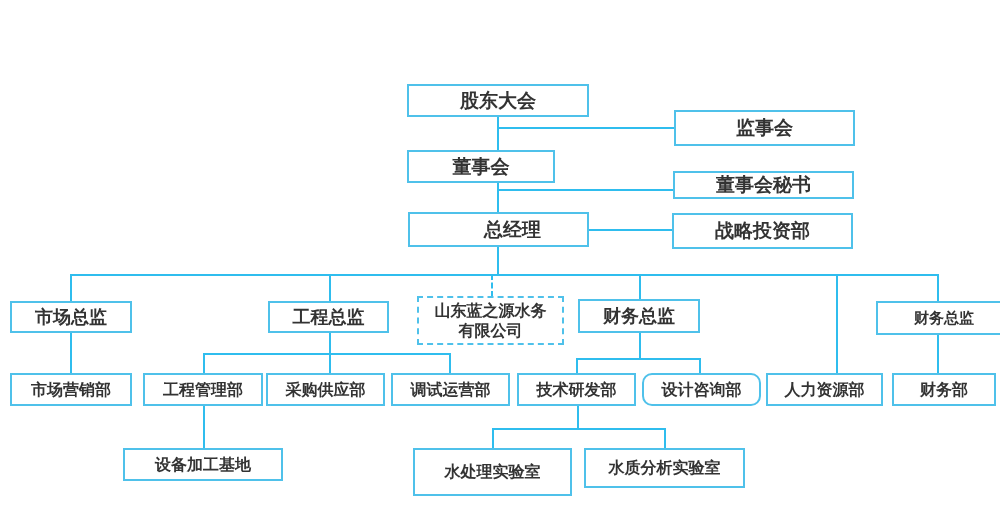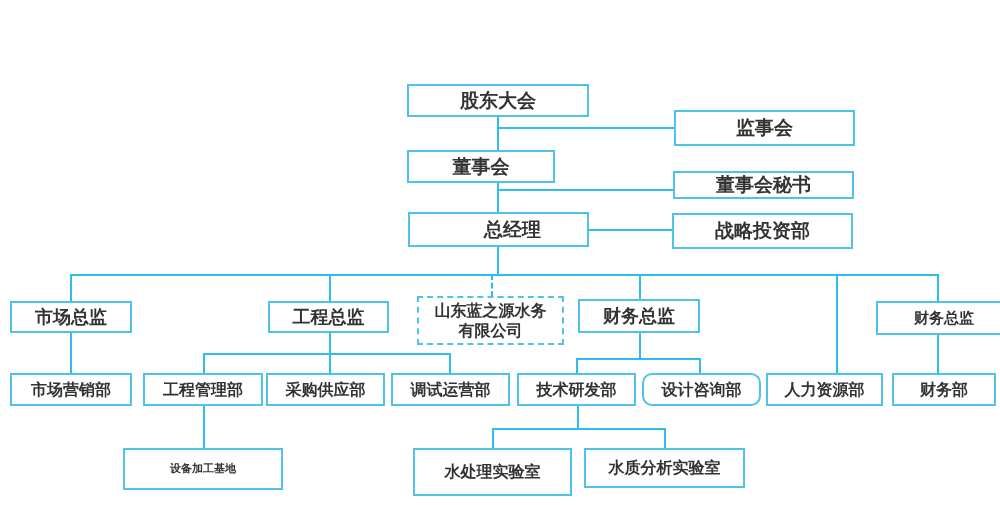--- a/index.html
+++ b/index.html
@@ -89,16 +89,16 @@
     <div class="node" style="left: 578px; top: 299px; width: 122px; height: 34px; font-size: 18px;">财务总监</div>
     <div class="node" style="left: 876px; top: 301px; width: 136px; height: 34px; font-size: 15px;">财务总监</div>
     <div class="node" style="left: 10px; top: 373px; width: 122px; height: 33px; font-size: 16px;">市场营销部</div>
     <div class="node" style="left: 143px; top: 373px; width: 120px; height: 33px; font-size: 16px;">工程管理部</div>
     <div class="node" style="left: 266px; top: 373px; width: 119px; height: 33px; font-size: 16px;">采购供应部</div>
     <div class="node" style="left: 391px; top: 373px; width: 119px; height: 33px; font-size: 16px;">调试运营部</div>
     <div class="node" style="left: 517px; top: 373px; width: 119px; height: 33px; font-size: 16px;">技术研发部</div>
     <div class="node" style="left: 642px; top: 373px; width: 119px; height: 33px; font-size: 16px; border-radius: 10px;">设计咨询部</div>
     <div class="node" style="left: 766px; top: 373px; width: 117px; height: 33px; font-size: 16px; text-align: center;">人力资源部</div>
     <div class="node" style="left: 892px; top: 373px; width: 104px; height: 33px; font-size: 16px;">财务部</div>
-    <div class="node" style="left: 123px; top: 448px; width: 160px; height: 42px; font-size: 11px;">设备加工基地</div>
+    <div class="node" style="left: 123px; top: 448px; width: 160px; height: 33px; font-size: 16px;">设备加工基地</div>
     <div class="node" style="left: 413px; top: 448px; width: 159px; height: 48px; font-size: 16px;">水处理实验室</div>
     <div class="node" style="left: 584px; top: 448px; width: 161px; height: 40px; font-size: 16px;">水质分析实验室</div>
   </div>
 
 </body></html>

